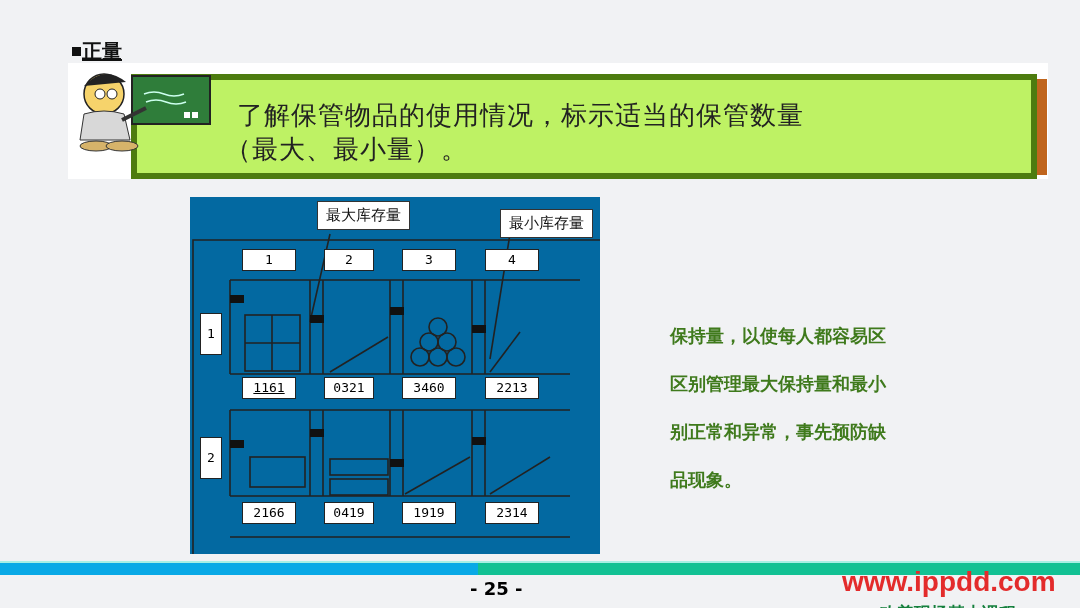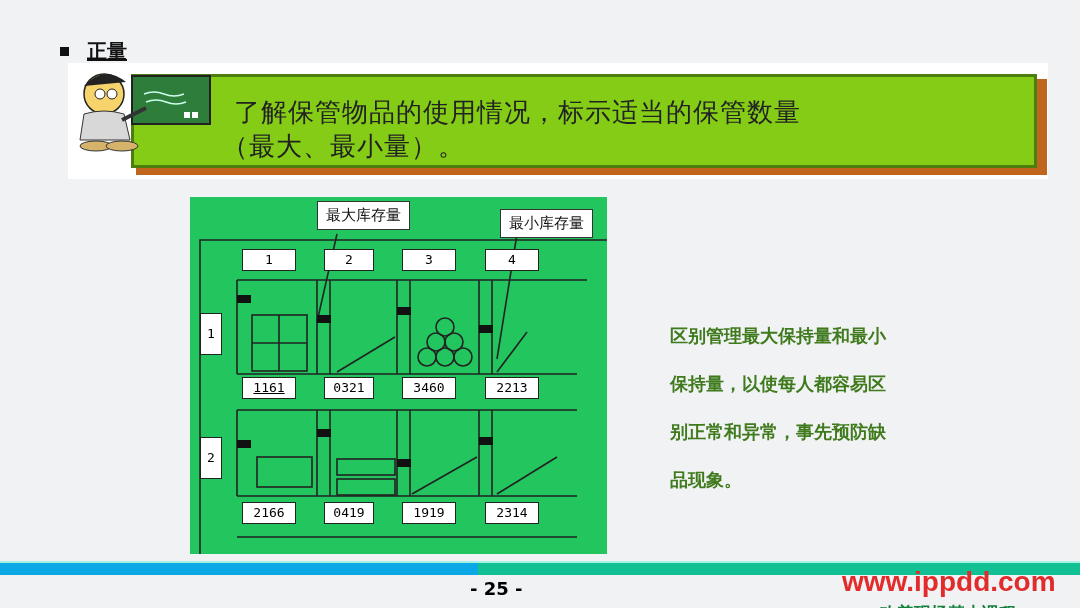--- a/index.html
+++ b/index.html
@@ -1,30 +1,30 @@
 <!DOCTYPE html>
 <html><head>
 <meta charset="utf-8">
 <style>
   html, body { margin:0; padding:0; }
   body { width:1080px; height:608px; background:#f1f2f4; position:relative; overflow:hidden;
          font-family:"DejaVu Sans", sans-serif; }
-  .heading { position:absolute; left:60px; top:38px; font-size:20px; font-weight:bold; color:#111;
-             display:flex; align-items:center; gap:18px; }
+  .heading { position:absolute; left:72px; top:38px; font-size:20px; font-weight:bold; color:#111;
+             display:flex; align-items:center; gap:1px; }
   .heading .bullet { width:9px; height:9px; background:#111; display:inline-block; }
   .heading .text { text-decoration:underline; }
   .banner { position:absolute; left:68px; top:63px; width:980px; height:116px; background:#fff; }
   .callout-shadow { position:absolute; left:136px; top:79px; width:911px; height:96px; background:#c0651d; }
-  .callout { position:absolute; left:131px; top:74px; width:906px; height:94px; background:#84cc16;
-             border:3px solid #4d7c0f; box-sizing:border-box; }
+  .callout { position:absolute; left:131px; top:74px; width:906px; height:105px; background:#bef264;
+             border:6px solid #4d7c0f; box-sizing:border-box; }
   .callout .line { position:absolute; left:100px; font-size:26px; color:#222; letter-spacing:1px;
                    font-family:"DejaVu Serif", serif; }
   .callout .l1 { top:18px; } .callout .l2 { top:52px; left:88px;text-align:right; }
   .teacher { position:absolute; left:74px; top:66px; width:140px; height:88px; }
-  .diagram { position:absolute; left:190px; top:197px; width:410px; height:357px; background:#22c55e;padding-left:7px; }
+  .diagram { position:absolute; left:190px; top:197px; width:410px; height:357px; background:#0369a1; }
   .label-box { position:absolute; background:#fff; border:1px solid #333; font-size:15px; color:#111;
                padding:4px 8px; white-space:nowrap; }
   .num-box { position:absolute; border:1.5px solid #222; background:#fff; font-size:13px;
              text-align:center; line-height:20px; height:20px; font-family:"DejaVu Sans Mono", monospace; }
   .desc { position:absolute; left:670px; top:312px; width:260px; color:#3f7a1c; font-weight:bold;
           font-size:18px; line-height:48px; }
   .bar-blue { position:absolute; left:0; top:563px; width:478px; height:12px; background:#0aa9e6; }
   .bar-green { position:absolute; left:478px; top:563px; width:602px; height:12px; background:#12c193; }
   .bar-top { position:absolute; left:0; top:561px; width:1080px; height:2px; background:#a8efe4; }
   .page-num { position:absolute; left:470px; top:578px; font-size:18px; font-weight:bold; color:#000000; }
@@ -132,22 +132,22 @@
   <div class="num-box" style="left:212px;top:180px;width:52px;">3460</div>
   <div class="num-box" style="left:295px;top:180px;width:52px;">2213</div>
 
   <div class="num-box" style="left:52px;top:305px;width:52px;">2166</div>
   <div class="num-box" style="left:134px;top:305px;width:48px;">0419</div>
   <div class="num-box" style="left:212px;top:305px;width:52px;">1919</div>
   <div class="num-box" style="left:295px;top:305px;width:52px;">2314</div>
 </div>
 
 <div class="desc">
+  <div>保持量，以使每人都容易区</div>
   <div>区别管理最大保持量和最小</div>
-  <div>保持量，以使每人都容易区</div>
   <div>别正常和异常，事先预防缺</div>
   <div>品现象。</div>
 </div>
 
 <div class="bar-top"></div>
 <div class="bar-blue"></div>
 <div class="bar-green"></div>
 <div class="page-num">- 25 -</div>
 <div class="footer-sub">改善现场基本课程</div>
 <div class="watermark">www.ippdd.com</div>

